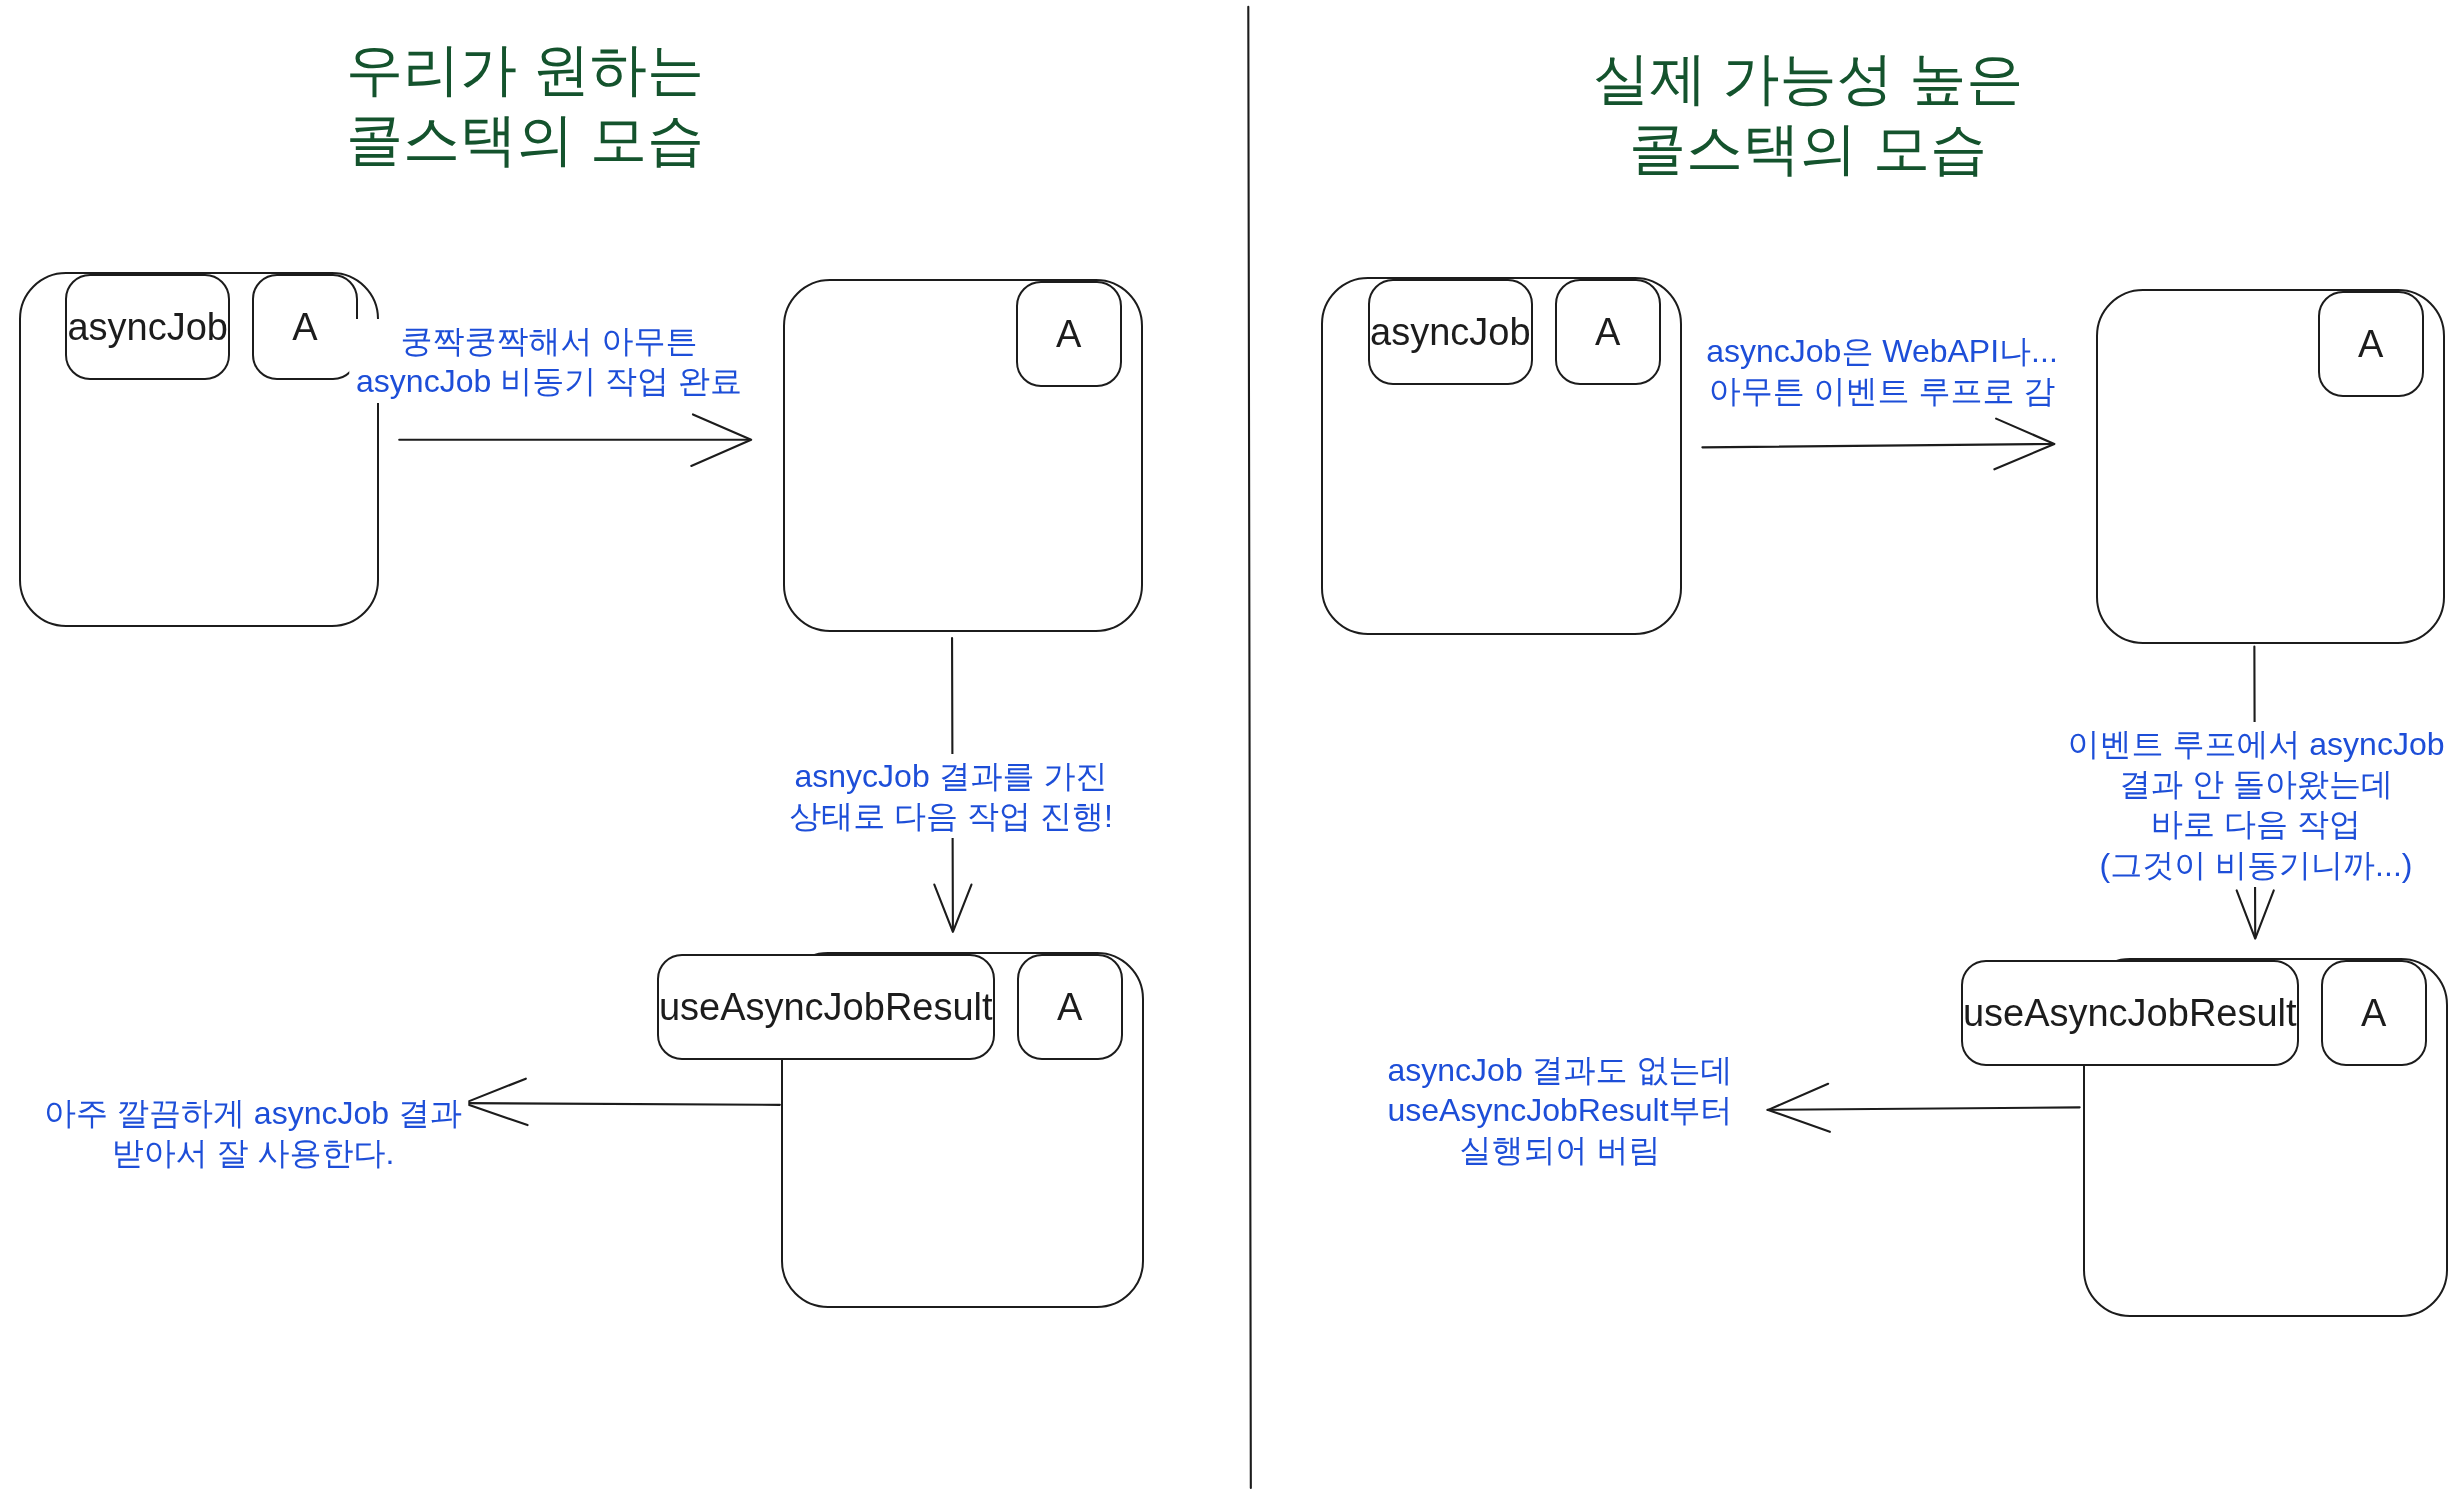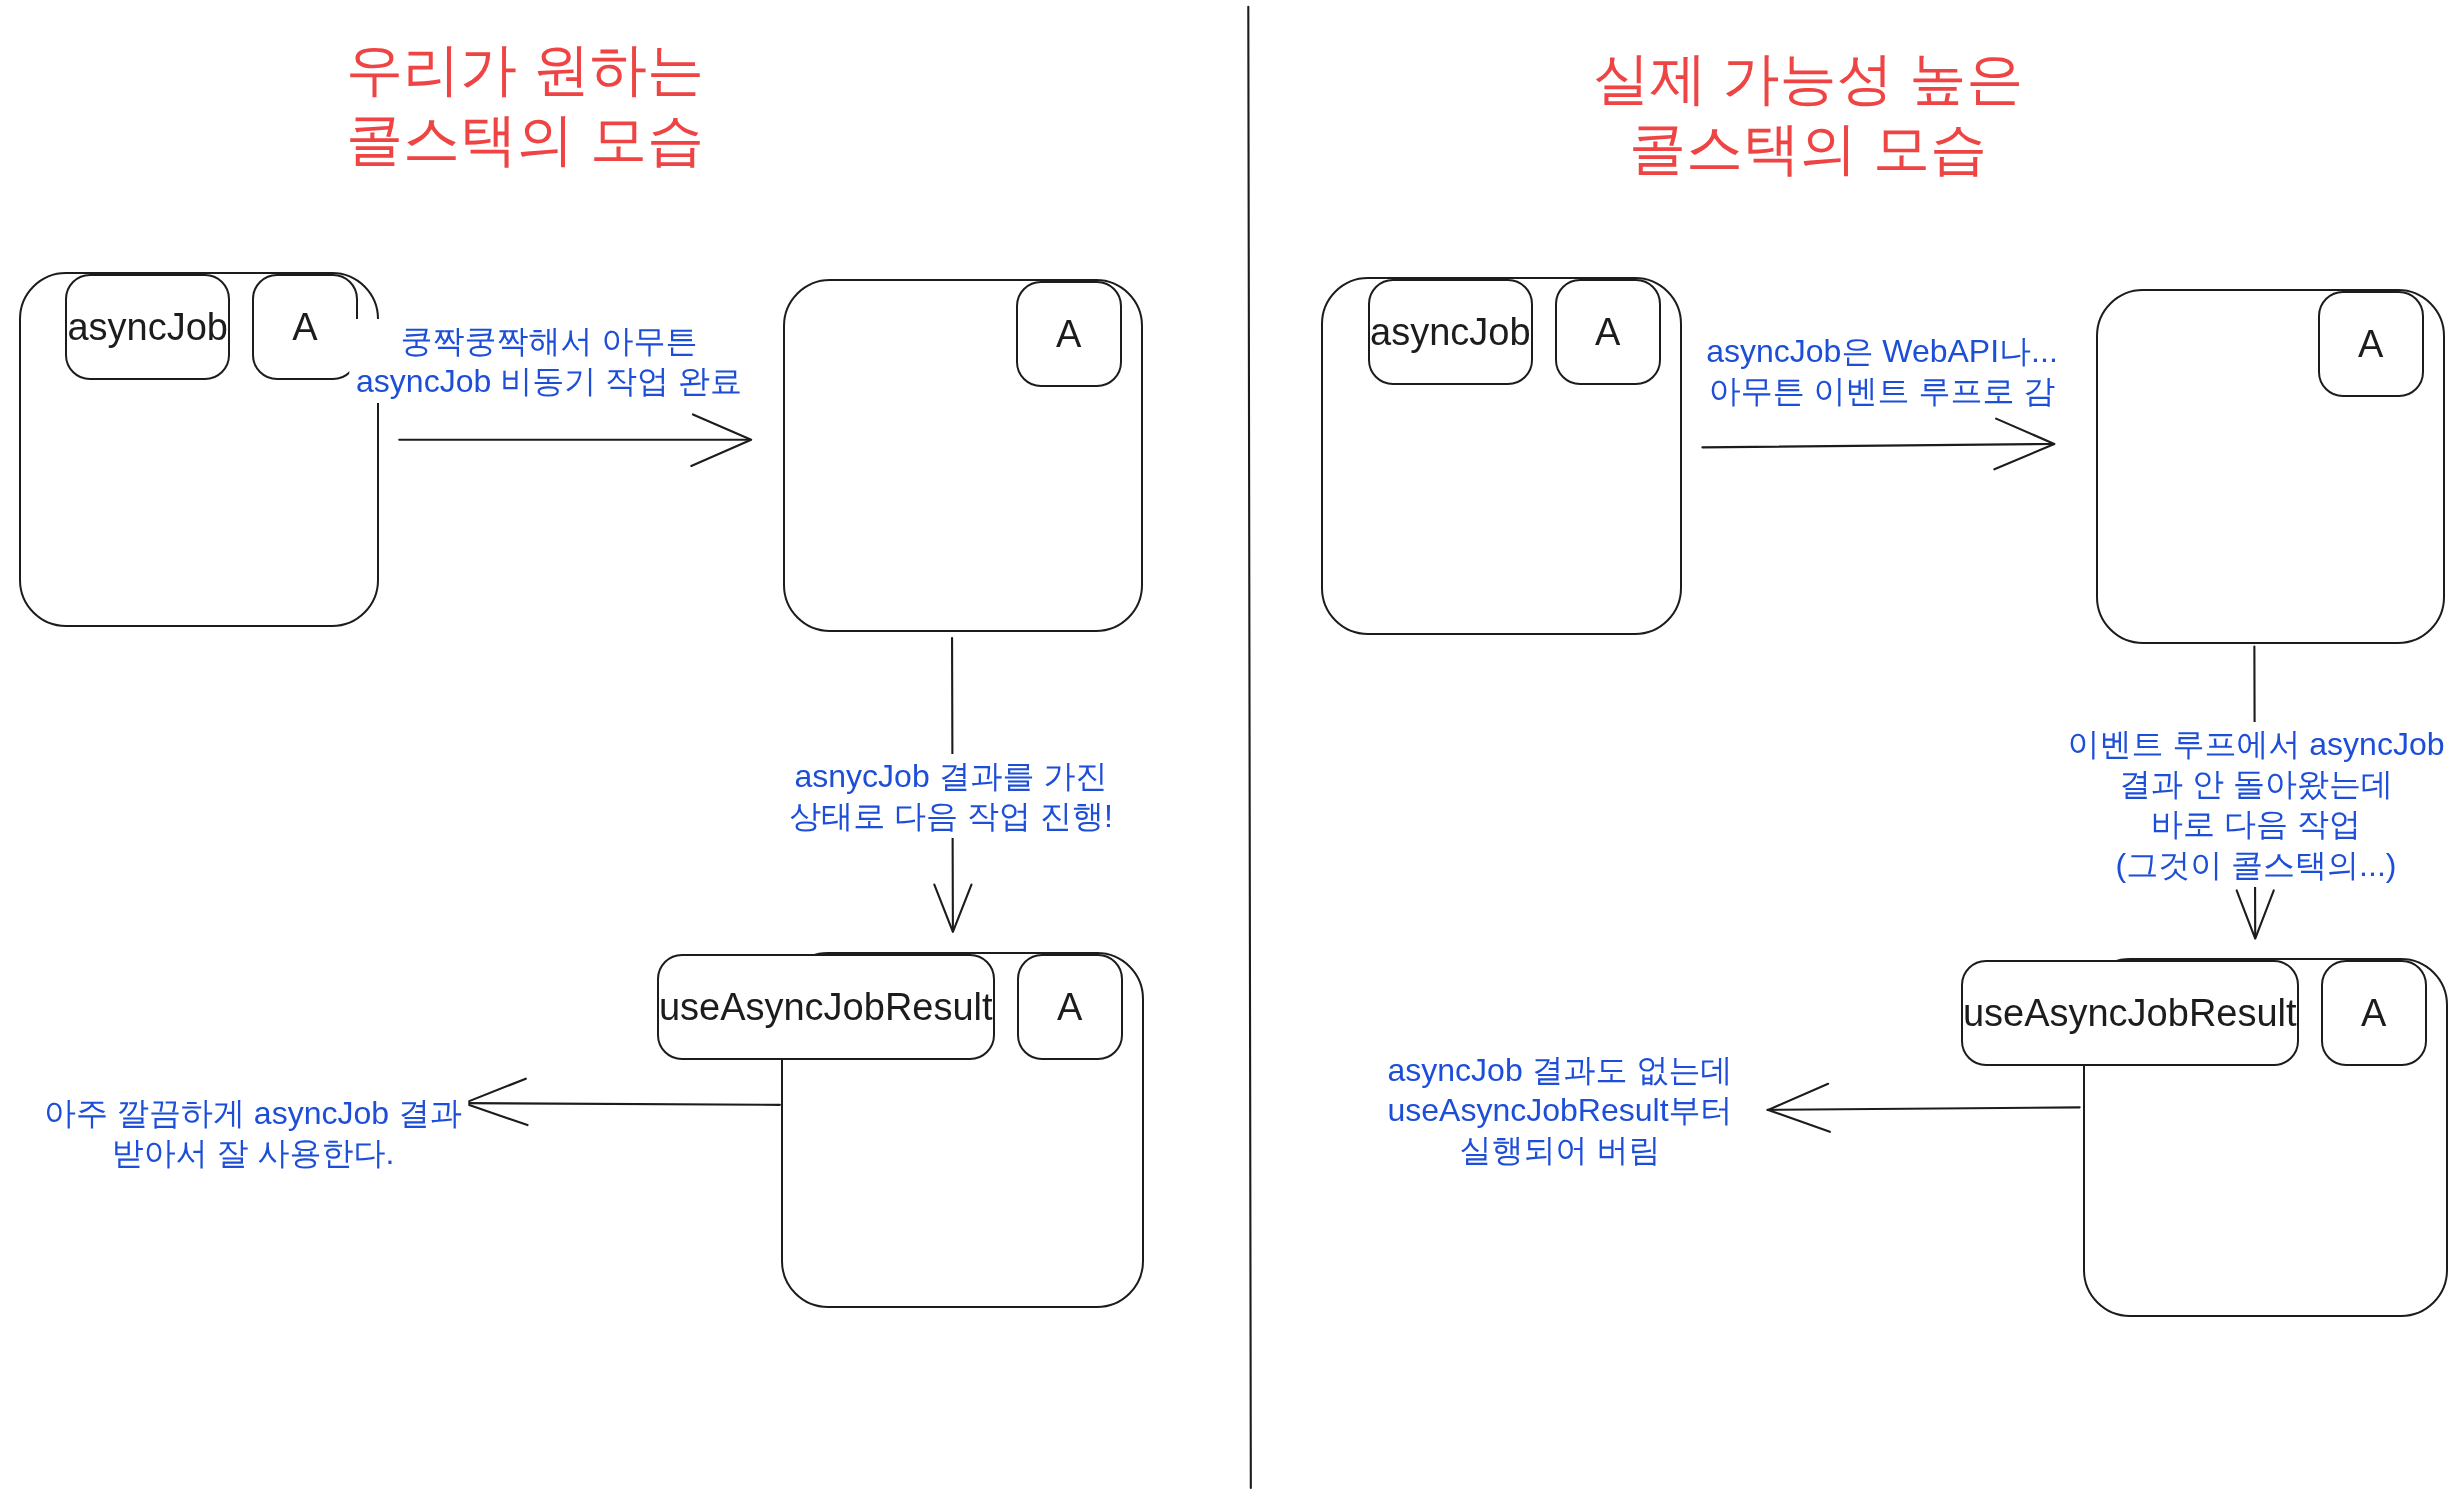--- a/index.html
+++ b/index.html
@@ -17,21 +17,21 @@
     left: 0; top: 0;
     width: 2462px; height: 1499px;
   }
   .title {
     position: absolute;
     transform: translateX(-50%);
     text-align: center;
     font-size: 57px;
     line-height: 1.22;
     white-space: nowrap;
-    color: #ef4444;
+    color: #14532d;
   }
   .stack-box {
     position: absolute;
     border: 2.1px solid #1c1c1c;
     border-radius: 47px;
     box-sizing: border-box;
     display: flex;
     justify-content: flex-end;
     gap: 22px;
     padding: 0 19.4px 21px 19.4px;
@@ -152,21 +152,21 @@
 
   <div class="note" style="left:1882px; top:329px;">
     <div>asyncJob은 WebAPI나...</div>
     <div>아무튼 이벤트 루프로 감</div>
   </div>
 
   <div class="note" style="left:2256px; top:722px;">
     <div>이벤트 루프에서 asyncJob</div>
     <div>결과 안 돌아왔는데</div>
     <div>바로 다음 작업</div>
-    <div>(그것이 콜스택의...)</div>
+    <div>(그것이 비동기니까...)</div>
   </div>
 
   <div class="note" style="left:1560px; top:1048px;">
     <div>asyncJob 결과도 없는데</div>
     <div>useAsyncJobResult부터</div>
     <div>실행되어 버림</div>
   </div>
 
 </div>
 

